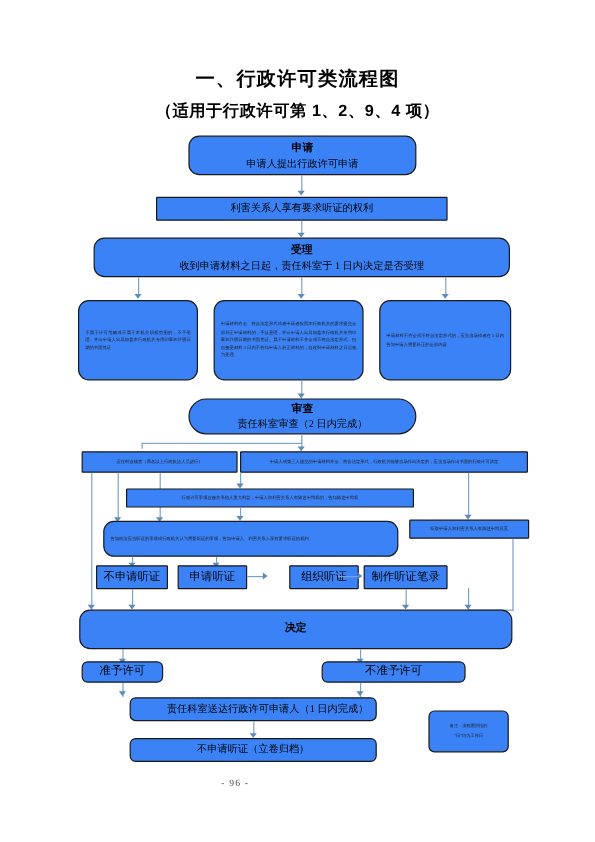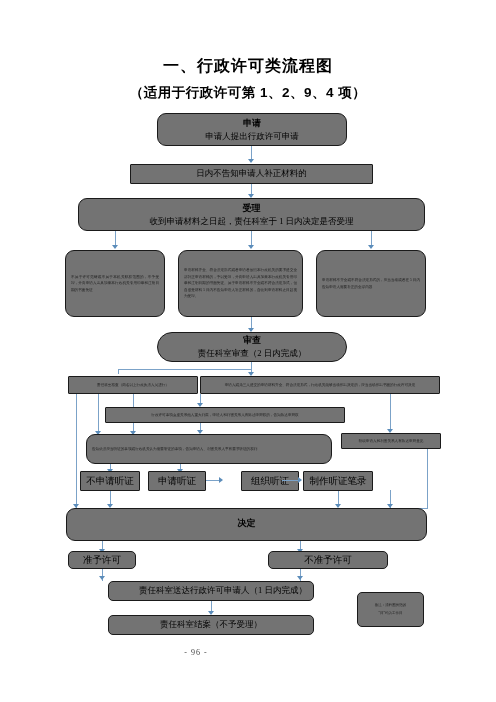--- a/index.html
+++ b/index.html
@@ -51,21 +51,21 @@
     font-size: 8px;
     color: #444;
     letter-spacing: 1px;
   }
 
   
   .box {
     position: absolute;
     box-sizing: border-box;
     border: 1.3px solid #1a1a1a;
-    background: #737373;
+    background: #3b82f6;
     display: flex;
     flex-direction: column;
     align-items: center;
     justify-content: center;
     text-align: center;
     line-height: 1.35;
   }
   .box.rounded { border-radius: 9px; }
   .box.round-sm { border-radius: 5px; }
   .box.sq { border-radius: 1px; }
@@ -140,21 +140,21 @@
 
   <div class="box rounded" style="left:157px; top:113px; width:190px; height:33px;">
     <div class="hd">申请</div>
     <div class="bd">申请人提出行政许可申请</div>
   </div>
 
   <div class="vline" style="left:251px; top:146px; height:14px;"></div>
   <div class="arrow-d" style="left:248px; top:159px;"></div>
 
   <div class="box sq" style="left:130px; top:164px; width:243px; height:20px;">
-    <div class="bd">日内不告知申请人补正材料的</div>
+    <div class="bd">利害关系人享有要求听证的权利</div>
   </div>
 
   <div class="vline" style="left:251px; top:184px; height:11px;"></div>
   <div class="arrow-d" style="left:248px; top:194px;"></div>
 
   <div class="box rounded" style="left:78px; top:198px; width:347px; height:33px;">
     <div class="hd">受理</div>
     <div class="bd">收到申请材料之日起，责任科室于 1 日内决定是否受理</div>
   </div>
 
@@ -287,21 +287,21 @@
   <div class="arrow-d" style="left:297px; top:576px;"></div>
 
   <div class="box round-sm" style="left:108px; top:581px; width:206px; height:20px;padding-left:24px;">
     <div class="bd">责任科室送达行政许可申请人（1 日内完成）</div>
   </div>
 
   <div class="vline" style="left:211px; top:601px; height:11px;"></div>
   <div class="arrow-d" style="left:208px; top:611px;"></div>
 
   <div class="box round-sm" style="left:108px; top:615px; width:206px; height:20px;">
-    <div class="bd">责任科室结案（不予受理）</div>
+    <div class="bd">不申请听证（立卷归档）</div>
   </div>
 
   <div class="box round-sm" style="left:357px; top:592px; width:67px; height:35px;">
     <div class="note">备注：流程图所指的</div>
     <div class="note">“日”均为工作日</div>
   </div>
 
   <div class="footer">- 96 -</div>
 
 </div>

